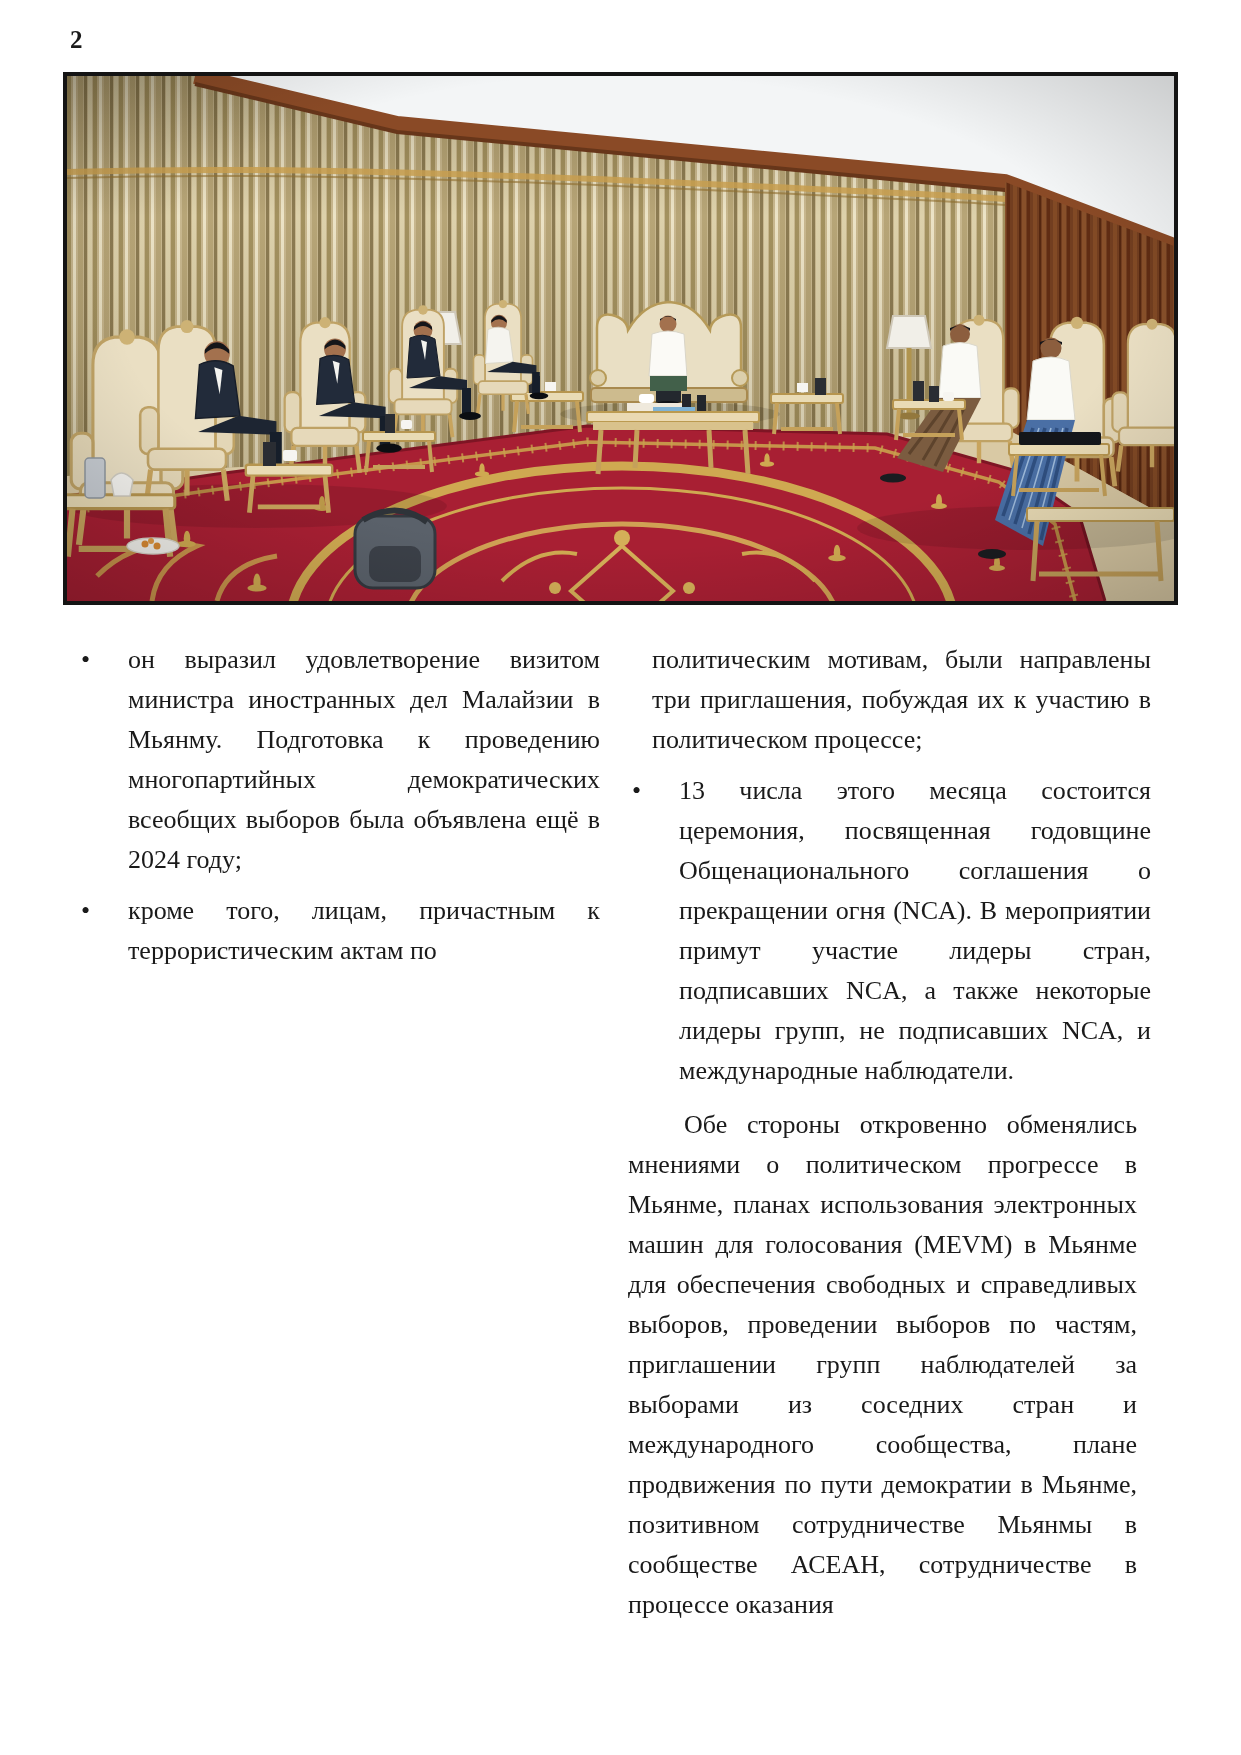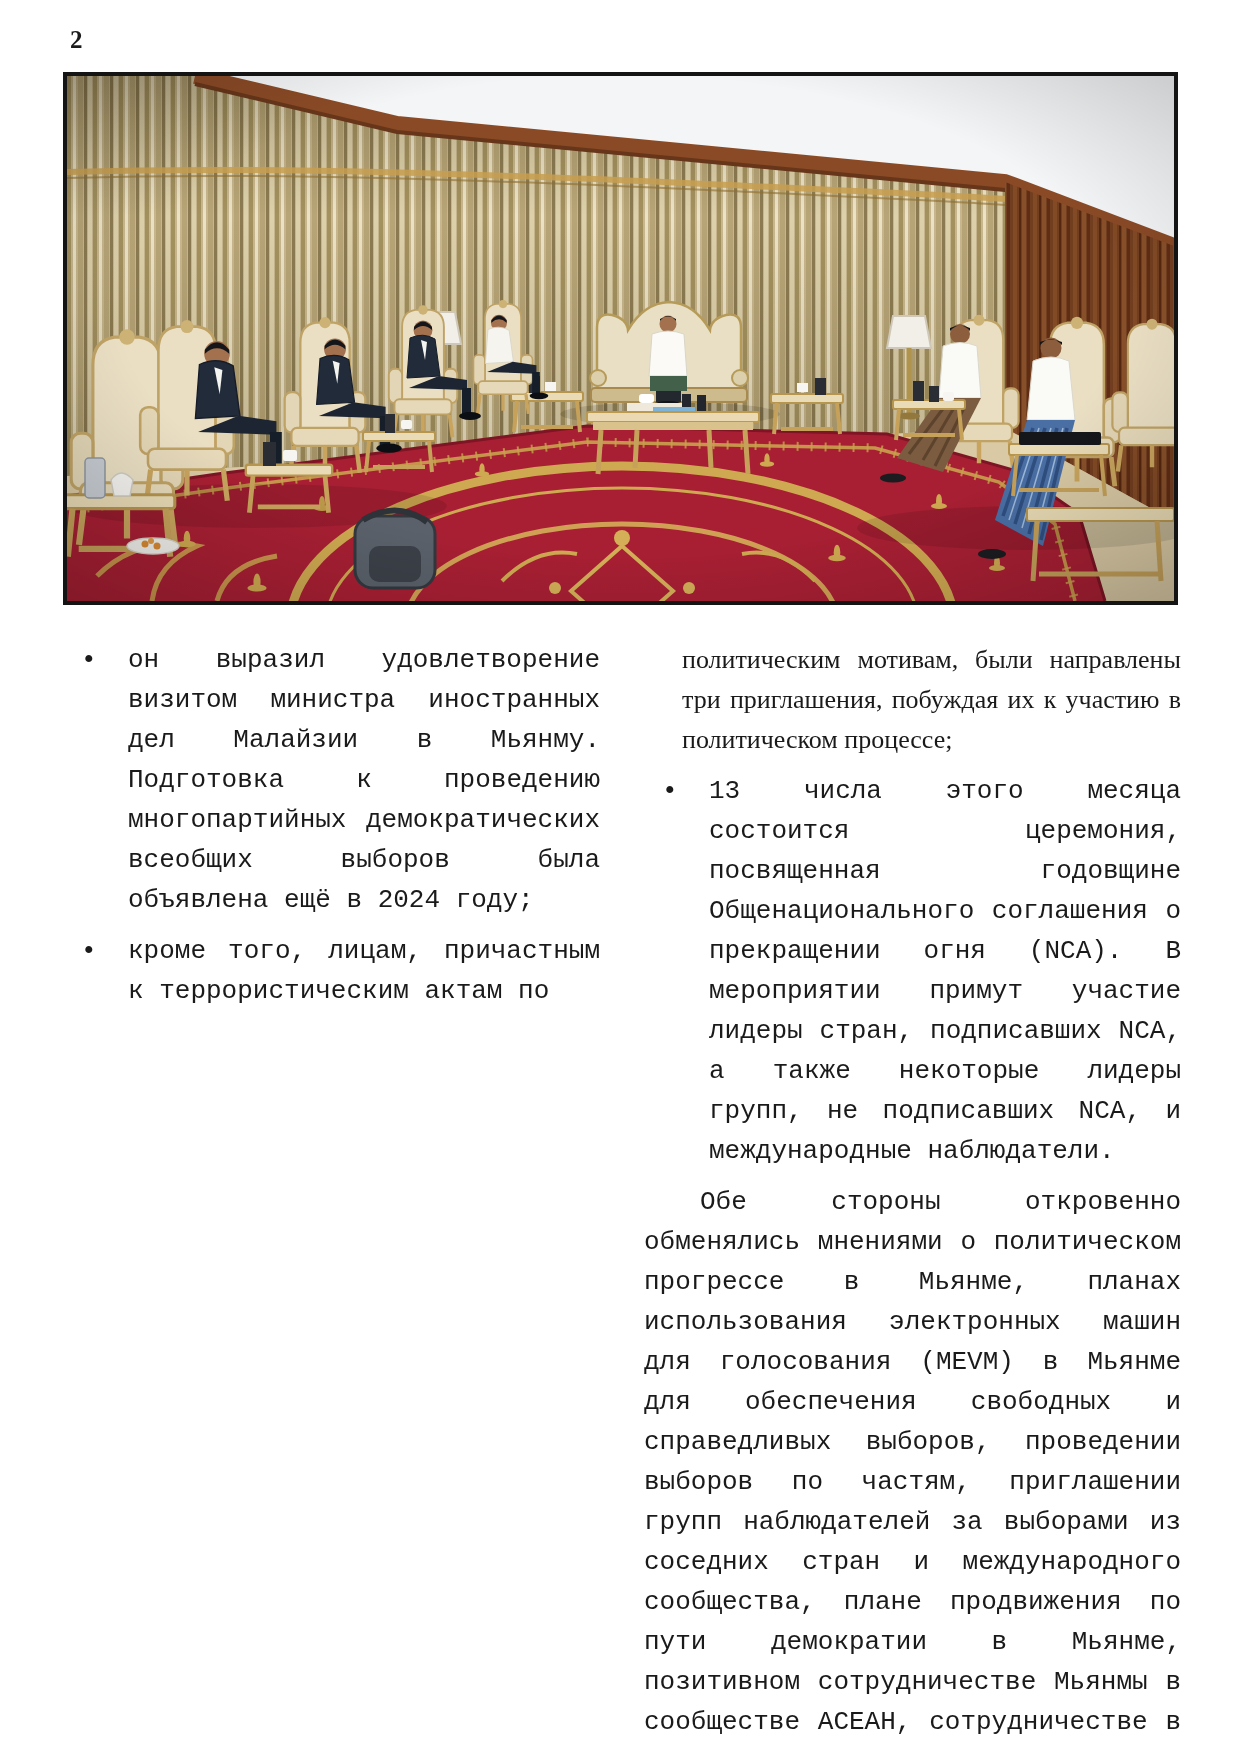--- a/index.html
+++ b/index.html
@@ -24,41 +24,39 @@
   }
   .photo-frame svg{display:block;width:100%;height:100%;}
   .col{
     position:absolute;top:640px;
     width:537px;
     font-size:26px;line-height:40px;
     text-align:justify;
     hyphens:none;
   }
   .col-left{left:63px;}
-  .col-right{left:644px;}
+  .col-right{left:614px;}
   ul.bullets{margin:0;padding:0;list-style:none;}
   ul.bullets li{
     position:relative;
     padding-left:65px;
     margin:0 0 11px 0;
-    font-family:Liberation Mono, monospace;
   }
   ul.bullets li::before{
     content:"\2022";
     position:absolute;left:18px;top:0;
     font-size:26px;
   }
   .continuation{
     padding-left:38px;
     margin:0 0 11px 0;
   }
   .closing{
-    margin:0;
+    margin:14px;
     text-indent:56px;
-    font-family:Liberation Mono, monospace;
   }
 </style>
 </head>
 <body>
 
 <div class="page">
 
   <div class="page-number">2</div>
 
   <div class="photo-frame">

